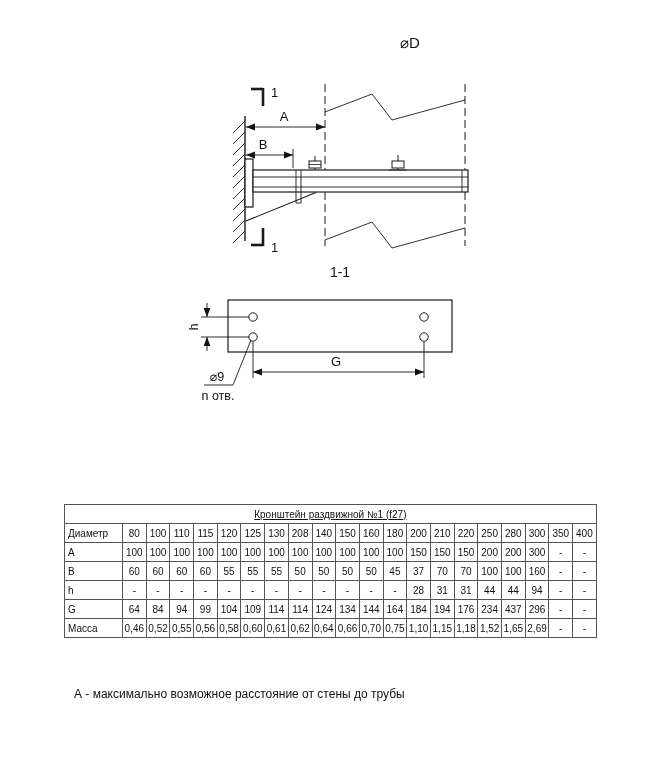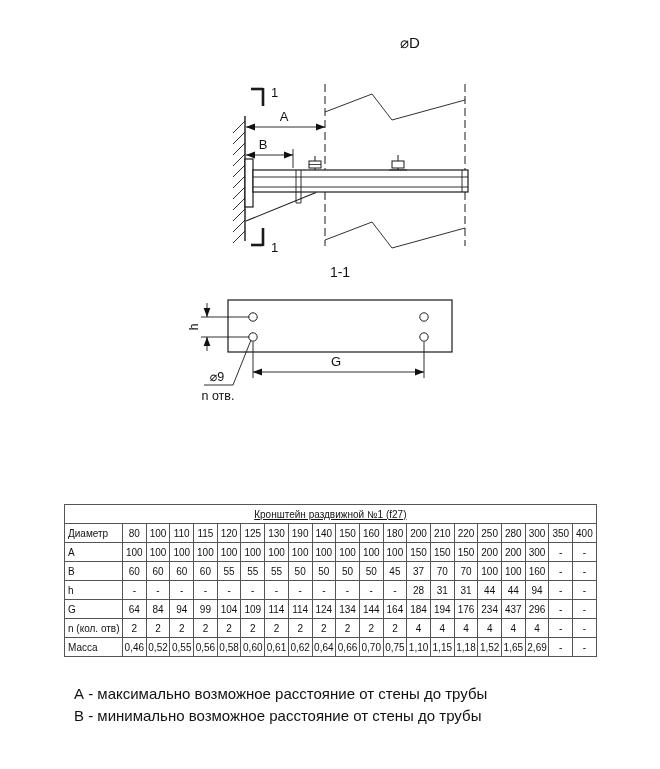--- a/index.html
+++ b/index.html
@@ -5,21 +5,21 @@
   * { margin:0; padding:0; box-sizing:border-box; }
   html,body { background:#ffffff; }
   body { width:660px; height:769px; font-family:"Liberation Sans", sans-serif; }
   .page { position:relative; width:660px; height:769px; background:#fff; overflow:hidden; }
   .drawing-svg { position:absolute; left:0; top:0; }
   svg text { font-family:"Liberation Sans", sans-serif; fill:#111; }
   .spec-table { position:absolute; left:64px; top:504px; border-collapse:collapse; table-layout:fixed; color:#111; }
   .spec-table td { border:1px solid #555; text-align:center; font-size:10px; height:19px; padding:0 1px; white-space:nowrap; overflow:hidden; }
   .title-cell { font-size:10.5px;text-decoration:underline; }
   .spec-table td.row-label { text-align:left; padding-left:3px; font-size:10px; }
-  .legend { position:absolute; left:74px; top:683px; font-size:15px; color:#111; line-height:22px; }
+  .legend { position:absolute; left:74px; top:683px; font-size:12px; color:#111; line-height:22px; }
 </style>
 </head>
 <body>
 
 <div class="page">
 
   <svg class="drawing-svg" width="660" height="480" viewBox="0 0 660 480">
     <defs>
       <marker id="arr" viewBox="0 0 10 10" refX="9.5" refY="5" markerWidth="10" markerHeight="10" markerUnits="userSpaceOnUse" orient="auto-start-reverse">
         <path d="M0.5,1.6 L9.5,5 L0.5,8.4 z" fill="#111"></path>
@@ -146,21 +146,21 @@
       </tr>
       <tr id="diameter-row">
         <td class="row-label">Диаметр</td>
       <td>80</td>
           <td>100</td>
           <td>110</td>
           <td>115</td>
           <td>120</td>
           <td>125</td>
           <td>130</td>
-          <td>190</td>
+          <td>208</td>
           <td>140</td>
           <td>150</td>
           <td>160</td>
           <td>180</td>
           <td>200</td>
           <td>210</td>
           <td>220</td>
           <td>250</td>
           <td>280</td>
           <td>300</td>
@@ -255,43 +255,20 @@
           <td>184</td>
           <td>194</td>
           <td>176</td>
           <td>234</td>
           <td>437</td>
           <td>296</td>
           <td>-</td>
           <td>-</td>
         </tr>
         <tr>
-          <td class="row-label">n (кол. отв)</td>
-          <td>2</td>
-          <td>2</td>
-          <td>2</td>
-          <td>2</td>
-          <td>2</td>
-          <td>2</td>
-          <td>2</td>
-          <td>2</td>
-          <td>2</td>
-          <td>2</td>
-          <td>2</td>
-          <td>2</td>
-          <td>4</td>
-          <td>4</td>
-          <td>4</td>
-          <td>4</td>
-          <td>4</td>
-          <td>4</td>
-          <td>-</td>
-          <td>-</td>
-        </tr>
-        <tr>
           <td class="row-label">Масса</td>
           <td>0,46</td>
           <td>0,52</td>
           <td>0,55</td>
           <td>0,56</td>
           <td>0,58</td>
           <td>0,60</td>
           <td>0,61</td>
           <td>0,62</td>
           <td>0,64</td>
@@ -305,16 +282,15 @@
           <td>1,65</td>
           <td>2,69</td>
           <td>-</td>
           <td>-</td>
         </tr>
       </tbody>
   </table>
 
   <div class="legend">
     <div>А - максимально возможное расстояние от стены до трубы</div>
-    <div>В - минимально возможное расстояние от стены до трубы</div>
   </div>
 
 </div>
 
 </body></html>

